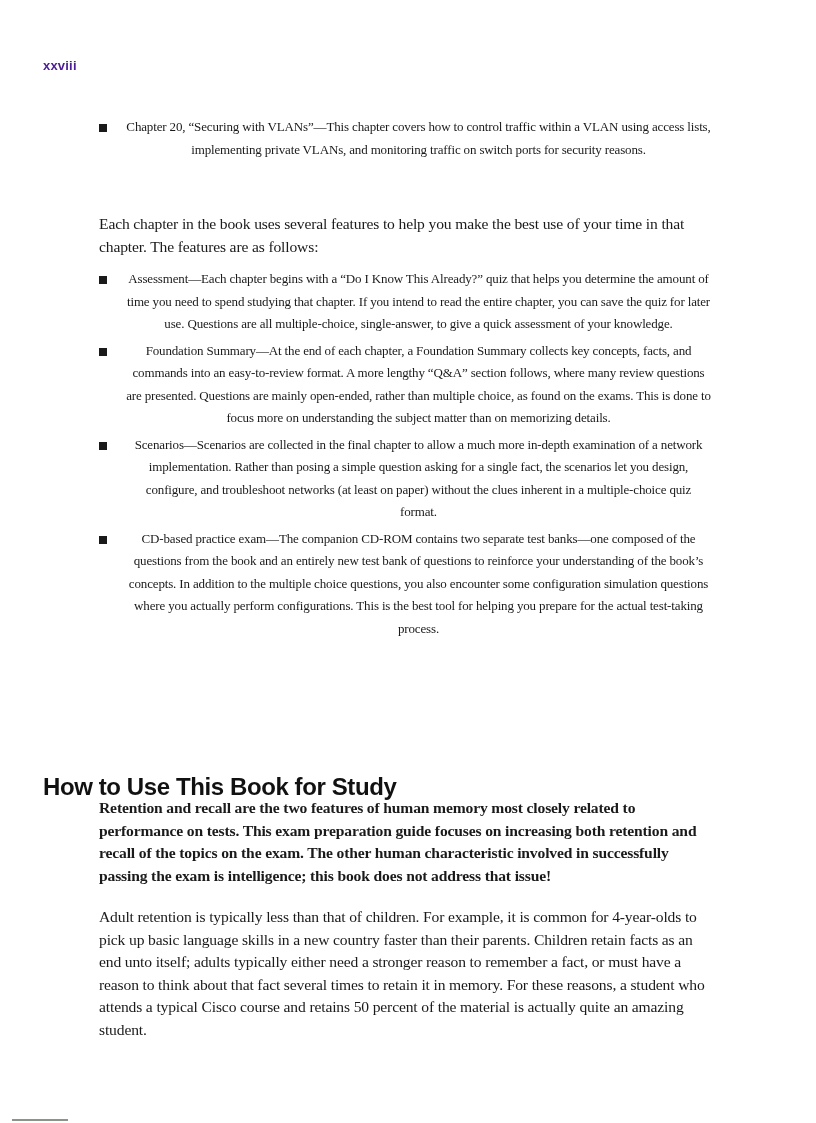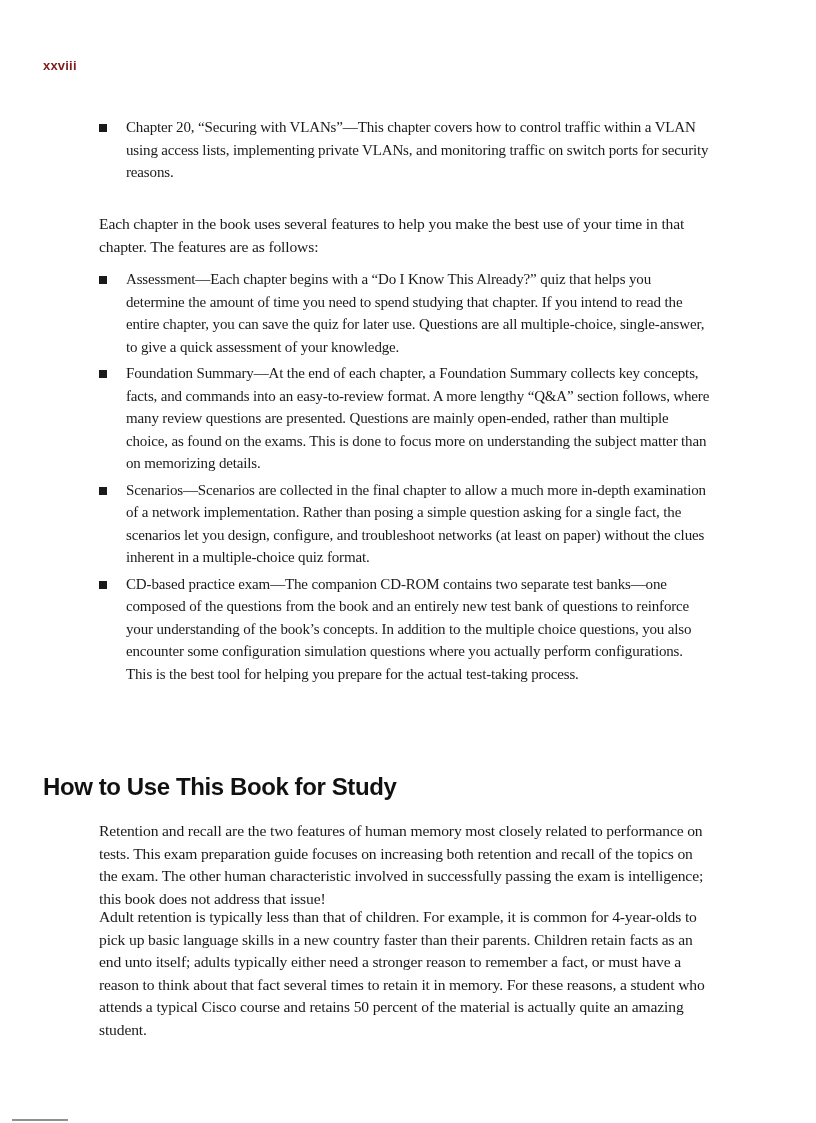--- a/index.html
+++ b/index.html
@@ -15,39 +15,39 @@
     color: #1a1a1a;
     font-family: "Liberation Serif", "DejaVu Serif", serif;
   }
   .page-number {
     position: absolute;
     left: 43px;
     top: 58px;
     font-family: "Liberation Sans", "DejaVu Sans", sans-serif;
     font-weight: bold;
     font-size: 13px;
-    color: #7f1d1d;
+    color: #4c1d95;
     letter-spacing: 0.2px;
   }
   .bullet-list {
     position: absolute;
     left: 99px;
     width: 612px;
     margin: 0;
     padding: 0;
     list-style: none;
   }
   .bullet-item {
     position: relative;
     padding-left: 27px;
-    font-size: 15px;
+    font-size: 13px;
     line-height: 22.5px;
     letter-spacing: -0.15px;
     margin-bottom: 4px;
-    text-align: left;
+    text-align: center;
   }
   .bullet-marker {
     position: absolute;
     left: 0;
     top: 8px;
     width: 8px;
     height: 8px;
     background: #1a1a1a;
   }
   .para {
@@ -110,17 +110,17 @@
     <span>Scenarios—Scenarios are collected in the final chapter to allow a much more in-depth examination of a network implementation. Rather than posing a simple question asking for a single fact, the scenarios let you design, configure, and troubleshoot networks (at least on paper) without the clues inherent in a multiple-choice quiz format.</span>
   </li>
   <li class="bullet-item">
     <span class="bullet-marker"></span>
     <span>CD-based practice exam—The companion CD-ROM contains two separate test banks—one composed of the questions from the book and an entirely new test bank of questions to reinforce your understanding of the book’s concepts. In addition to the multiple choice questions, you also encounter some configuration simulation questions where you actually perform configurations. This is the best tool for helping you prepare for the actual test-taking process.</span>
   </li>
 </ul>
 
 <h2 class="section-heading">How to Use This Book for Study</h2>
 
-<p class="para" style="top:820px;">Retention and recall are the two features of human memory most closely related to performance on tests. This exam preparation guide focuses on increasing both retention and recall of the topics on the exam. The other human characteristic involved in successfully passing the exam is intelligence; this book does not address that issue!</p>
+<p class="para" style="top:797px;font-weight:bold;">Retention and recall are the two features of human memory most closely related to performance on tests. This exam preparation guide focuses on increasing both retention and recall of the topics on the exam. The other human characteristic involved in successfully passing the exam is intelligence; this book does not address that issue!</p>
 
 <p class="para" style="top:906px;">Adult retention is typically less than that of children. For example, it is common for 4-year-olds to pick up basic language skills in a new country faster than their parents. Children retain facts as an end unto itself; adults typically either need a stronger reason to remember a fact, or must have a reason to think about that fact several times to retain it in memory. For these reasons, a student who attends a typical Cisco course and retains 50 percent of the material is actually quite an amazing student.</p>
 
 <div class="footer-rule"></div>
 
 </body></html>

